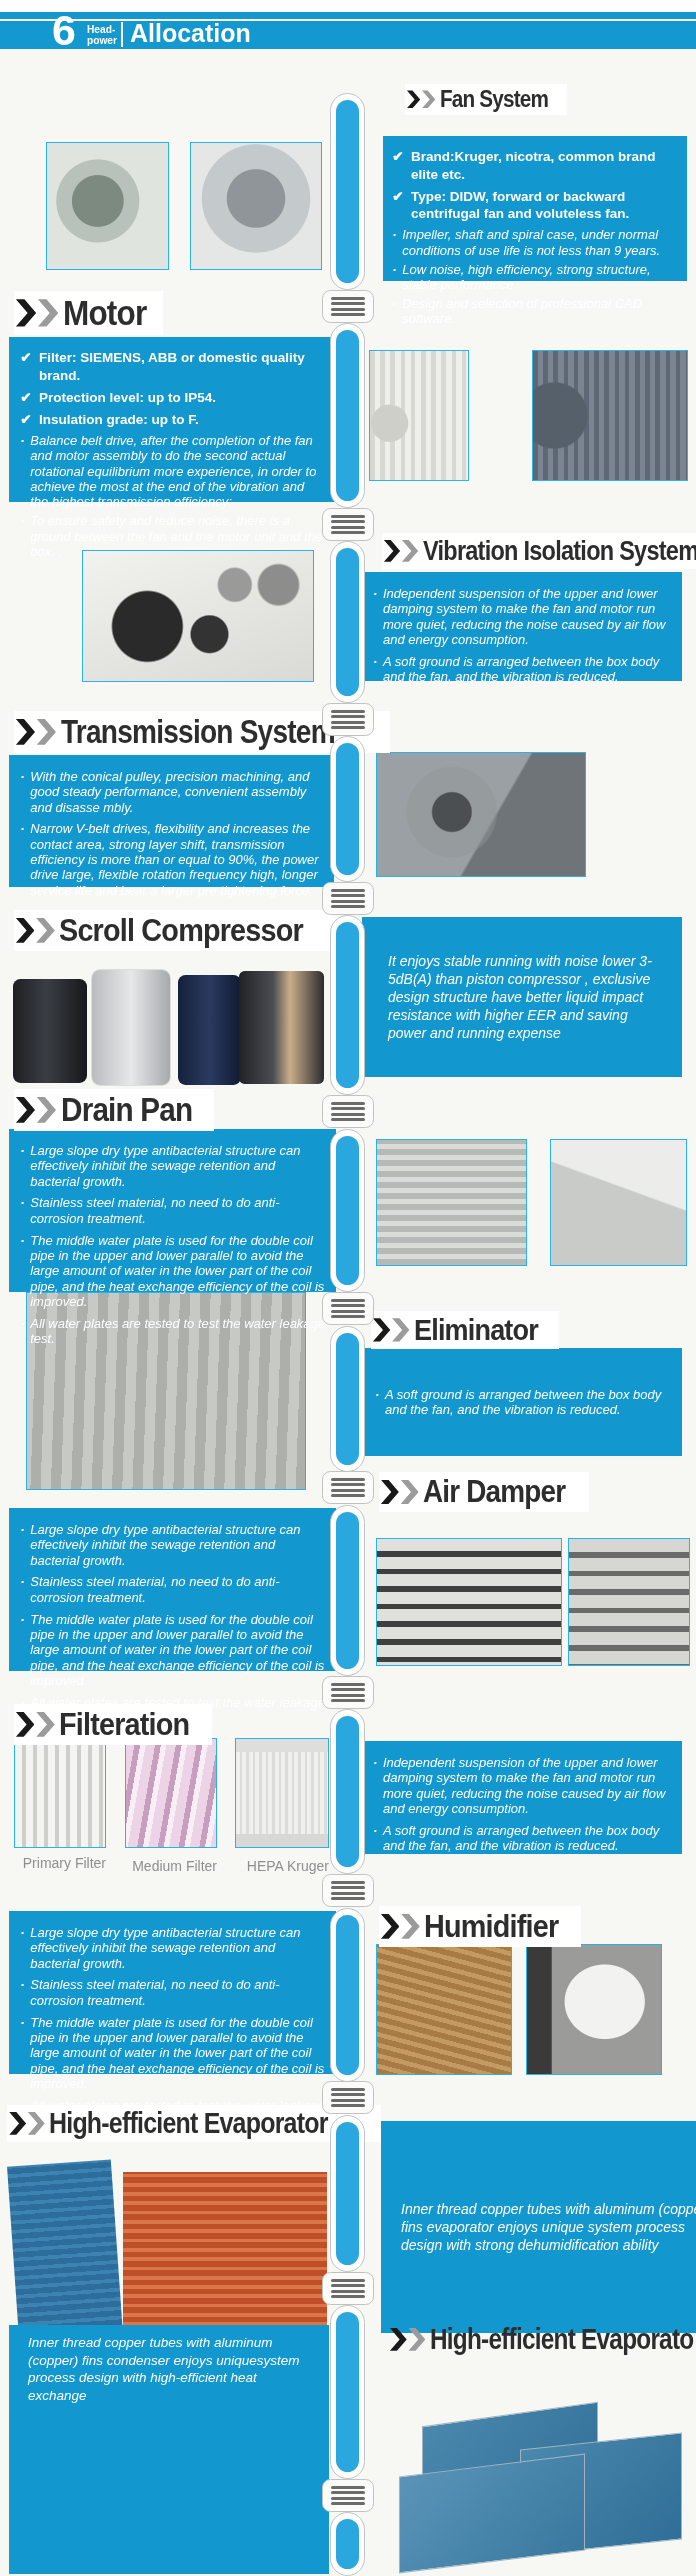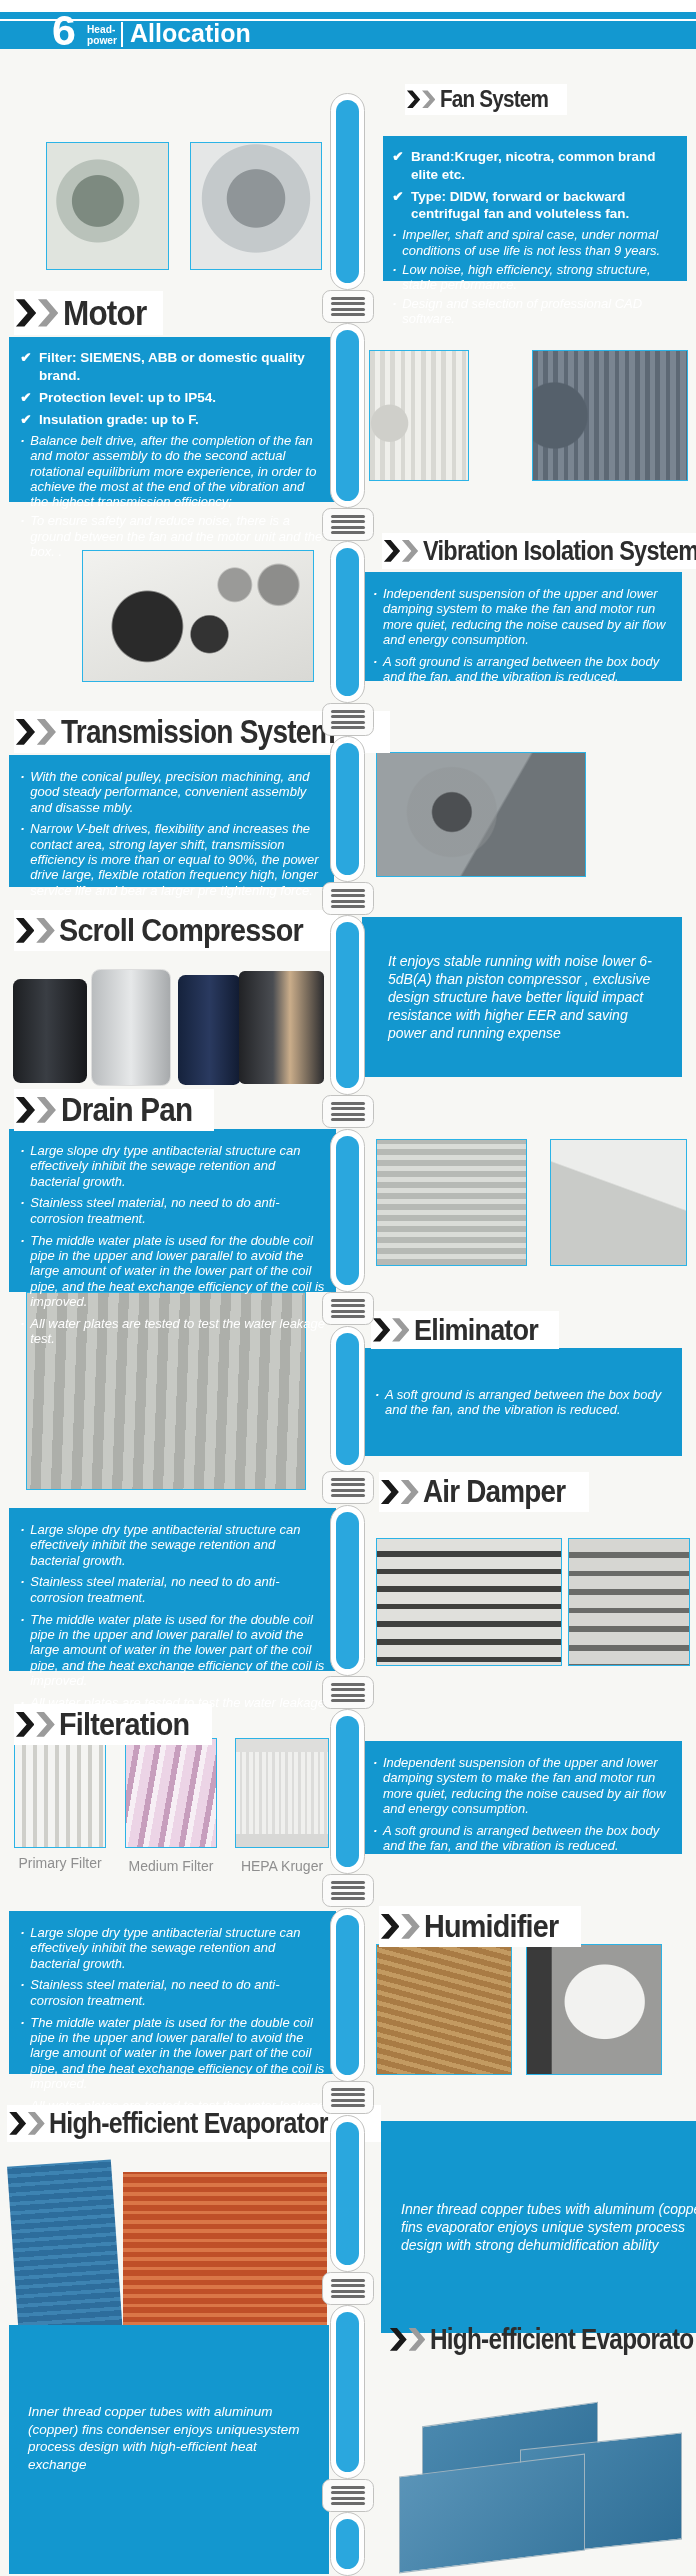--- a/index.html
+++ b/index.html
@@ -23,21 +23,21 @@
   .hd-t{display:inline-block;transform:scaleX(.9);transform-origin:left center;letter-spacing:-0.9px;}
   
   .bluebox{position:absolute;background:#1397cf;color:#fff;box-sizing:border-box;
            padding:9.3px 11px;z-index:2;}
   .check{display:flex;gap:7.4px;font-weight:700;font-size:13.5px;line-height:1.3;margin:4.6px 0;}
   .tick{flex:0 0 auto;}
   .bullet{display:flex;gap:5.6px;font-style:italic;font-size:13px;line-height:1.18;margin:6.5px 0;}
   .bdot{flex:0 0 auto;font-weight:700;}
   .centerbox{display:flex;align-items:center;}
   .para{font-style:italic;font-size:14px;line-height:1.3;}
-  .bottom-left-box{align-items:center;padding-bottom:32px;}
+  .bottom-left-box{align-items:flex-start;padding-bottom:32px;}
   
   .ph{position:absolute;box-sizing:border-box;z-index:1;}
   .bordered{border:1.9px solid #2bb3e6;background:#fff;}
   .p-fan-green{background:radial-gradient(circle at 42% 46%,#7d8a80 0 26%,#b9c2ba 27% 42%,#e0e4de 43% 100%);}
   .p-fan-silver{background:radial-gradient(circle at 50% 44%,#8f9598 0 30%,#c4c9cb 31% 56%,#e5e7e7 57% 100%);}
   .p-motor-white{background:radial-gradient(circle at 20% 56%,#cfcfca 0 17%,rgba(0,0,0,0) 18%),
                  repeating-linear-gradient(90deg,#d8d8d3 0 4.6px,#efefeb 4.6px 10.2px);}
   .p-motor-dark{background:radial-gradient(circle at 14% 50%,#55606b 0 22%,rgba(0,0,0,0) 23%),
                 repeating-linear-gradient(90deg,#5d6874 0 4.6px,#7a8591 4.6px 10.2px);}
   .p-springs{background:radial-gradient(circle at 28% 58%,#2a2a2a 0 19%,rgba(0,0,0,0) 20%),
@@ -59,21 +59,21 @@
   .p-filter1{background:repeating-linear-gradient(90deg,#f4f4f2 0 7.4px,#cfcfca 7.4px 11px);}
   .p-filter2{background:repeating-linear-gradient(100deg,#ecd4e6 0 9.3px,#c79ebd 9.3px 15px,#f7eff5 15px 20.4px);}
   .p-filter3{background:linear-gradient(180deg,#dededc 0 12%,rgba(0,0,0,0) 12% 88%,#d8d8d6 88% 100%),
              repeating-linear-gradient(90deg,#f0f0ee 0 3.7px,#dcdcda 3.7px 6.5px);}
   .p-media{background:repeating-linear-gradient(15deg,#a97b44 0 5.6px,#c39a61 5.6px 10.2px);}
   .p-steam{background:radial-gradient(ellipse at 58% 44%,#f2f2f0 0 36%,rgba(0,0,0,0) 37%),
            linear-gradient(90deg,#3a3a3a 0 18%,#9b9b99 19% 100%);}
   .p-coil-blue{background:repeating-linear-gradient(0deg,#2d6d9c 0 5.6px,#3d83b2 5.6px 9.3px);transform:rotate(-4deg);}
   .p-coil-copper{background:repeating-linear-gradient(0deg,#bf4f28 0 5.6px,#da7647 5.6px 9.3px);}
   .p-panel{background:linear-gradient(135deg,#4a88ae,#2f6e96);border:1.9px solid #9fb4c0;}
-  .flabel{position:absolute;color:#8f8f8f;font-size:14px;z-index:2;text-align:center;}
+  .flabel{position:absolute;color:#8f8f8f;font-size:14px;z-index:2;text-align:right;}
   
   .tl-seg{position:absolute;left:330px;width:35px;background:#ffffff;border:1.9px solid #c2c2c0;
           border-radius:17.6px;box-sizing:border-box;z-index:5;}
   .tl-seg::after{content:"";position:absolute;left:4.6px;right:4.6px;top:5.6px;bottom:5.6px;
                  background:#2aa7de;border-radius:12px;}
   .tl-link{position:absolute;left:322px;width:52px;height:33px;background:#fbfbfa;border:1.9px solid #c2c2c0;
            border-radius:8.4px;box-sizing:border-box;display:flex;flex-direction:column;
            justify-content:center;gap:2.8px;padding:4.6px 8.4px;z-index:6;}
   .tl-link i{display:block;height:2.8px;background:#6b6b6b;border-radius:1.9px;}
 </style>
@@ -275,21 +275,21 @@
       </div>
   </div>
   <div class="ph bordered p-belt" style="left:376px;top:752px;width:210px;height:125px"></div>
 
   <div class="hd" style="left:14px;top:910px;font-size:32px">
     <span class="chev c1"></span>
       <span class="chev c2"></span>
     <span class="hd-t">Scroll Compressor</span>
   </div>
   <div class="bluebox centerbox" style="left:362px;top:917px;width:320px;height:160px;padding:0 28px 0 26px">
-    <div class="para">It enjoys stable running with noise lower 6-5dB(A) than piston compressor , exclusive design structure have better liquid impact resistance with higher EER and saving power and running expense</div>
+    <div class="para">It enjoys stable running with noise lower 3-5dB(A) than piston compressor , exclusive design structure have better liquid impact resistance with higher EER and saving power and running expense</div>
   </div>
   <div class="ph p-comp-black" style="left:13px;top:979px;width:74px;height:104px"></div>
   <div class="ph p-comp-cut" style="left:91px;top:969px;width:80px;height:117px"></div>
   <div class="ph p-comp-blue" style="left:178px;top:975px;width:63px;height:110px"></div>
   <div class="ph p-comp-cut2" style="left:239px;top:971px;width:85px;height:113px"></div>
 
   <div class="hd" style="left:14px;top:1089px;font-size:33px">
     <span class="chev c1"></span>
       <span class="chev c2"></span>
     <span class="hd-t">Drain Pan</span>

